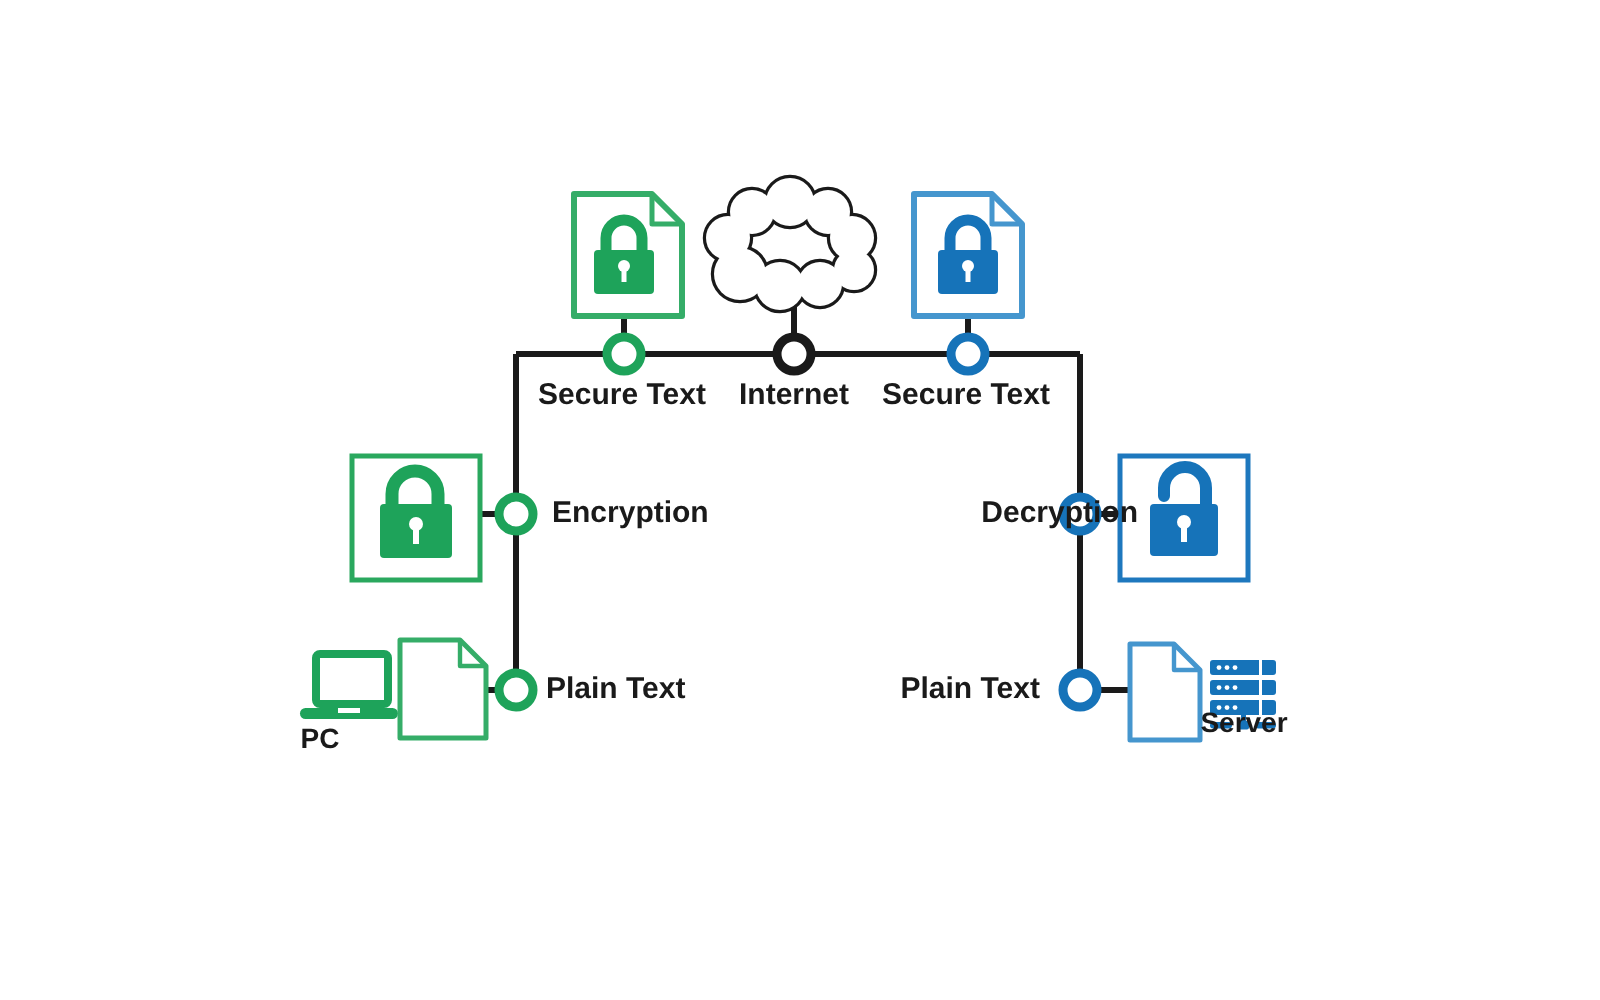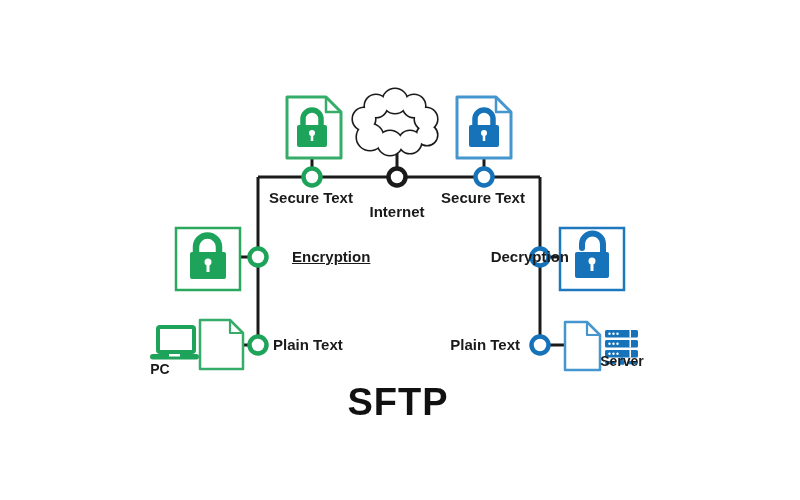--- a/index.html
+++ b/index.html
@@ -161,22 +161,21 @@
       <circle cx="397" cy="177" r="8.5" stroke="#1a1a1a"></circle>
       <circle cx="484" cy="177" r="8.5" stroke="#1673B9"></circle>
       <circle cx="258" cy="257" r="8.5" stroke="#1EA35A"></circle>
       <circle cx="258" cy="345" r="8.5" stroke="#1EA35A"></circle>
       <circle cx="540" cy="257" r="8.5" stroke="#1673B9"></circle>
       <circle cx="540" cy="345" r="8.5" stroke="#1673B9"></circle>
     </g>
   </svg>
 
   <div class="lbl ctr" style="left:311px; top:189px;">Secure Text</div>
-  <div class="lbl ctr" style="left:397px; top:203px;text-align:center;">Internet</div>
+  <div class="lbl ctr" style="left:397px; top:189px;text-align:center;">Internet</div>
   <div class="lbl ctr" style="left:483px; top:189px;">Secure Text</div>
-  <div class="lbl" style="left:292px; top:248px;text-decoration:underline;">Encryption</div>
+  <div class="lbl" style="left:276px; top:248px;">Encryption</div>
   <div class="lbl rt" style="left:521px; top:248px;margin-left:48px;">Decryption</div>
   <div class="lbl" style="left:273px; top:336px;">Plain Text</div>
   <div class="lbl rt" style="left:520px; top:336px;">Plain Text</div>
   <div class="lbl sm ctr" style="left:160px; top:360px;">PC</div>
   <div class="lbl sm ctr" style="left:622px; top:352px;">Server</div>
-  <div class="title">SFTP</div>
 </div>
 
 </body></html>

